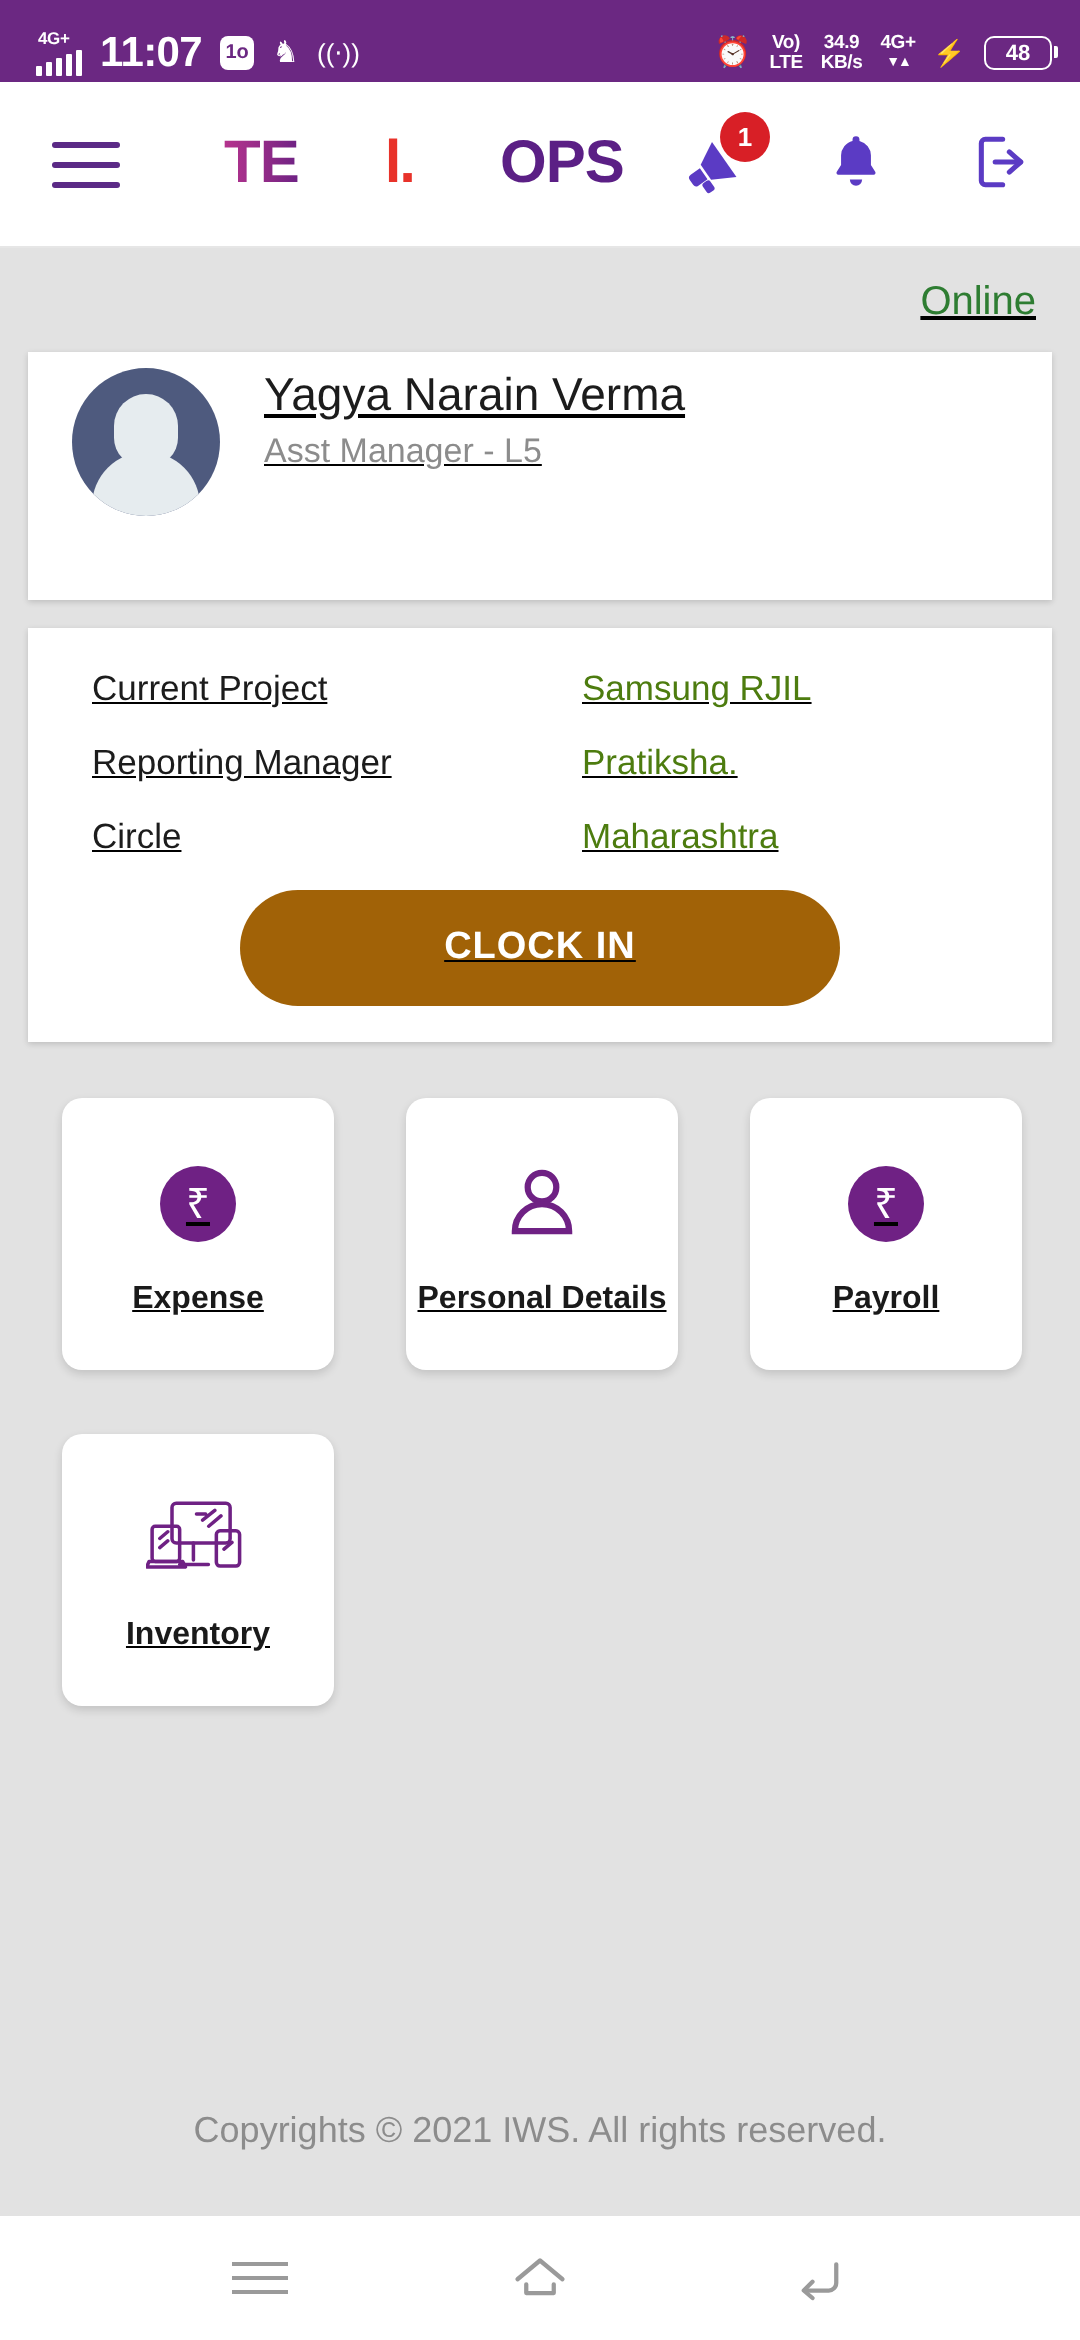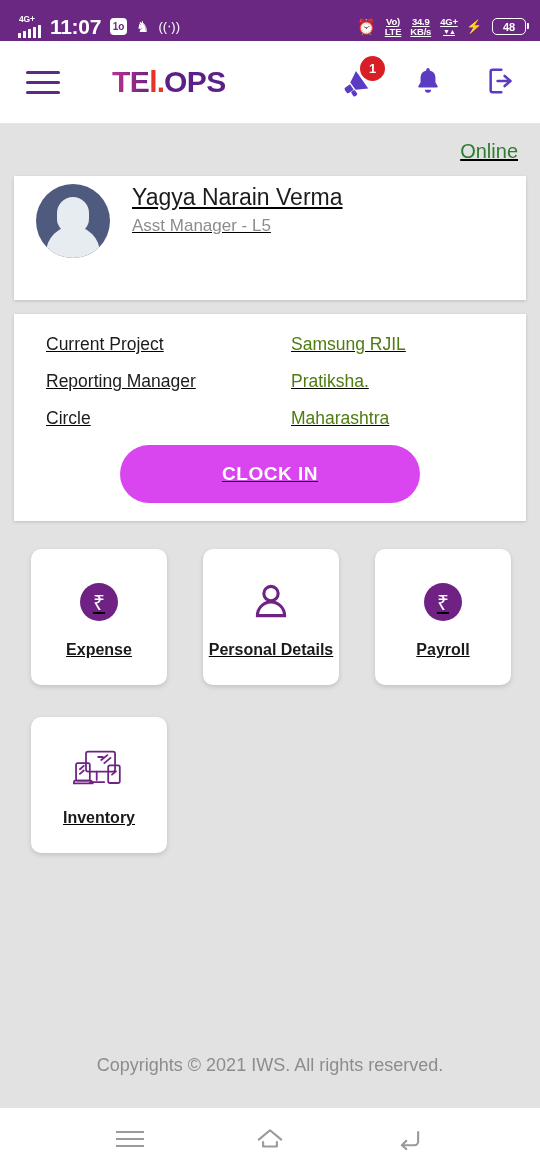--- a/index.html
+++ b/index.html
@@ -70,21 +70,21 @@
   .ic-usb { font-size: 15px; line-height: 1; }
   .ic-cast { font-size: 13px; line-height: 1; }
   .ic-alarm { font-size: 15px; line-height: 1; }
   .two-line {
     font-size: 9.5px;
     font-weight: bold;
     line-height: 10px;
     text-align: center;
     letter-spacing: -.2px;
   }
-  .two-line span { display: block; text-decoration: underline; }
+  .two-line span { display: block; }
   .net-arrows { font-size: 7px; letter-spacing: -1px; }
   .ic-bolt { font-size: 13px; line-height: 1; }
   .battery {
     border: 1.6px solid #fff;
     border-radius: 5px;
     min-width: 34px;
     height: 17px;
     display: flex;
     align-items: center;
     justify-content: center;
@@ -124,20 +124,21 @@
   }
   .hamburger i { display: block; height: 3px; background: #5b2a86; border-radius: 2px; }
   .logo {
     margin-left: 52px;
     font-size: 30px;
     font-weight: bold;
     letter-spacing: -.5px;
     line-height: 1;
     display: flex;
     align-items: baseline;
+    gap: 43px;
   }
   .logo .l-te {
     background: linear-gradient(90deg,#b5338e 0%, #8e2a87 60%, #6e2284 100%);
     -webkit-background-clip: text;
     background-clip: text;
     color: transparent;
   }
   .logo .l-red { color: #e8322a; letter-spacing: -1px; }
   .logo .l-ops { color: #5b1f85; }
   .appbar-actions {
@@ -236,21 +237,21 @@
     padding: 0 32px;
     margin-bottom: 16px;
   }
   .info-label { color: #1c1c1c; width: 245px; flex: none; }
   .info-value { color: #4d7c0f; }
   .clockin {
     display: block;
     margin: 6px auto 0;
     width: 300px;
     height: 58px;
-    background: #d946ef;
+    background: #a16207;
     color: #ffffff;
     border: none;
     border-radius: 29px;
     font-size: 19px;
     font-weight: bold;
     letter-spacing: .5px;
     font-family: "Liberation Sans", sans-serif;
     cursor: pointer;
   }
 

